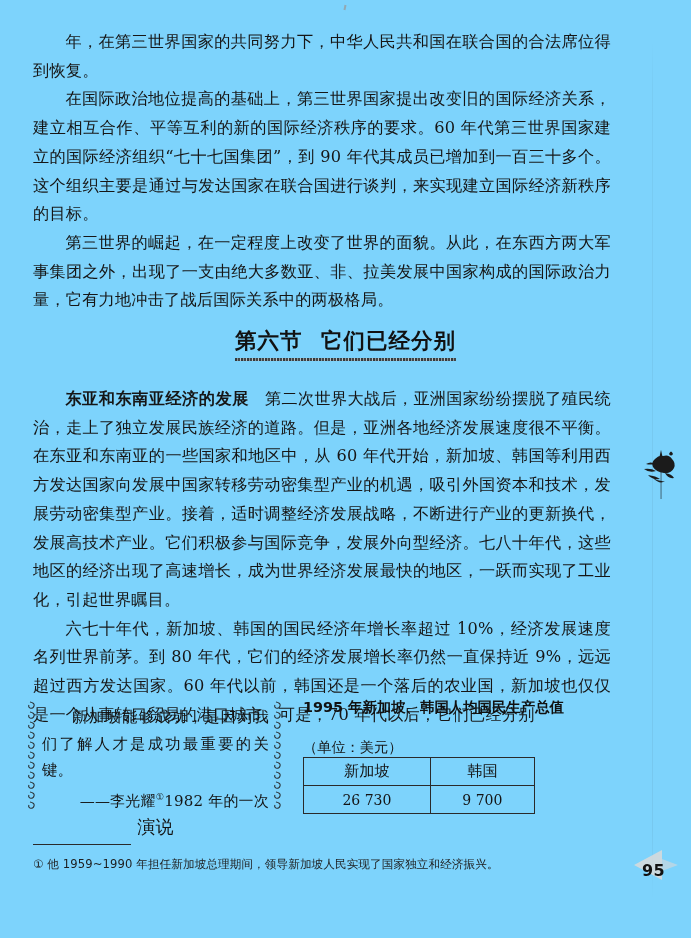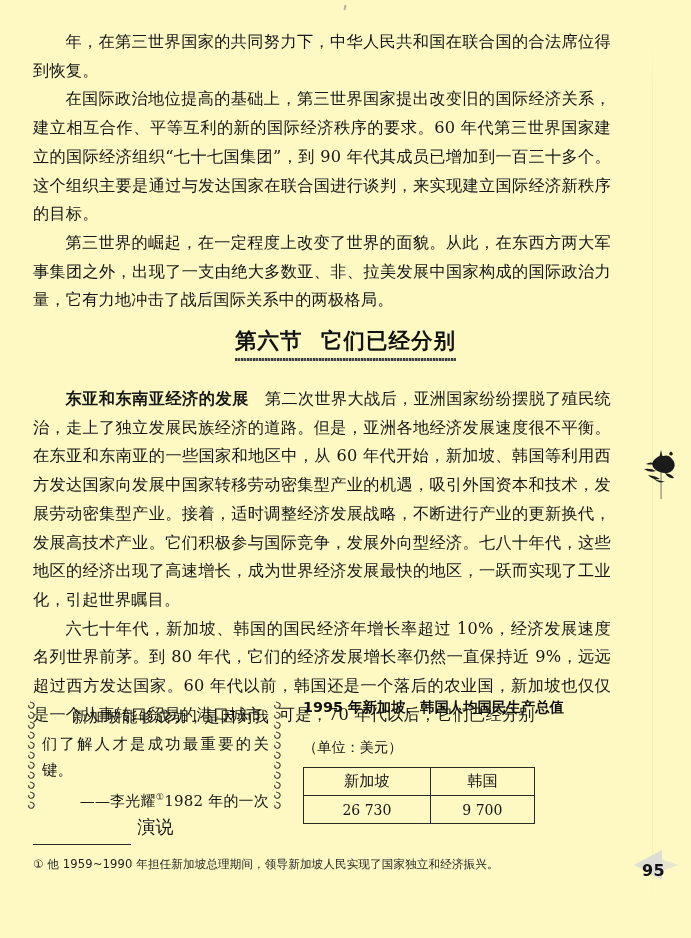--- a/index.html
+++ b/index.html
@@ -4,21 +4,21 @@
 <style>
   html, body {
     margin: 0;
     padding: 0;
     background: #ffffff;
   }
   #page {
     position: relative;
     width: 691px;
     height: 938px;
-    background: #fef9c3;
+    background: #7dd3fc;
     overflow: hidden;
     font-family: "DejaVu Serif", "Liberation Serif", serif;
     color: #1a1a1a;
   }
 
   
   .margin-rule {
     position: absolute;
     left: 652px;
     top: 0;
@@ -169,21 +169,20 @@
     white-space: nowrap;
   }
   .tbl-unit {
     font-family: Liberation Serif, serif;
     font-size: 14.2px;
     text-align: left;
     margin-top: 21px;
     color: #151515;
   }
   table.data {
-    margin-top: 10px;
     width: 232px;
     border-collapse: collapse;
     border: 1px solid #2a2a2a;
   }
   table.data td {
     border: 1px solid #2a2a2a;
     text-align: center;
     font-family: "DejaVu Serif", "Liberation Serif", serif;
     font-size: 14px;
     color: #141414;

